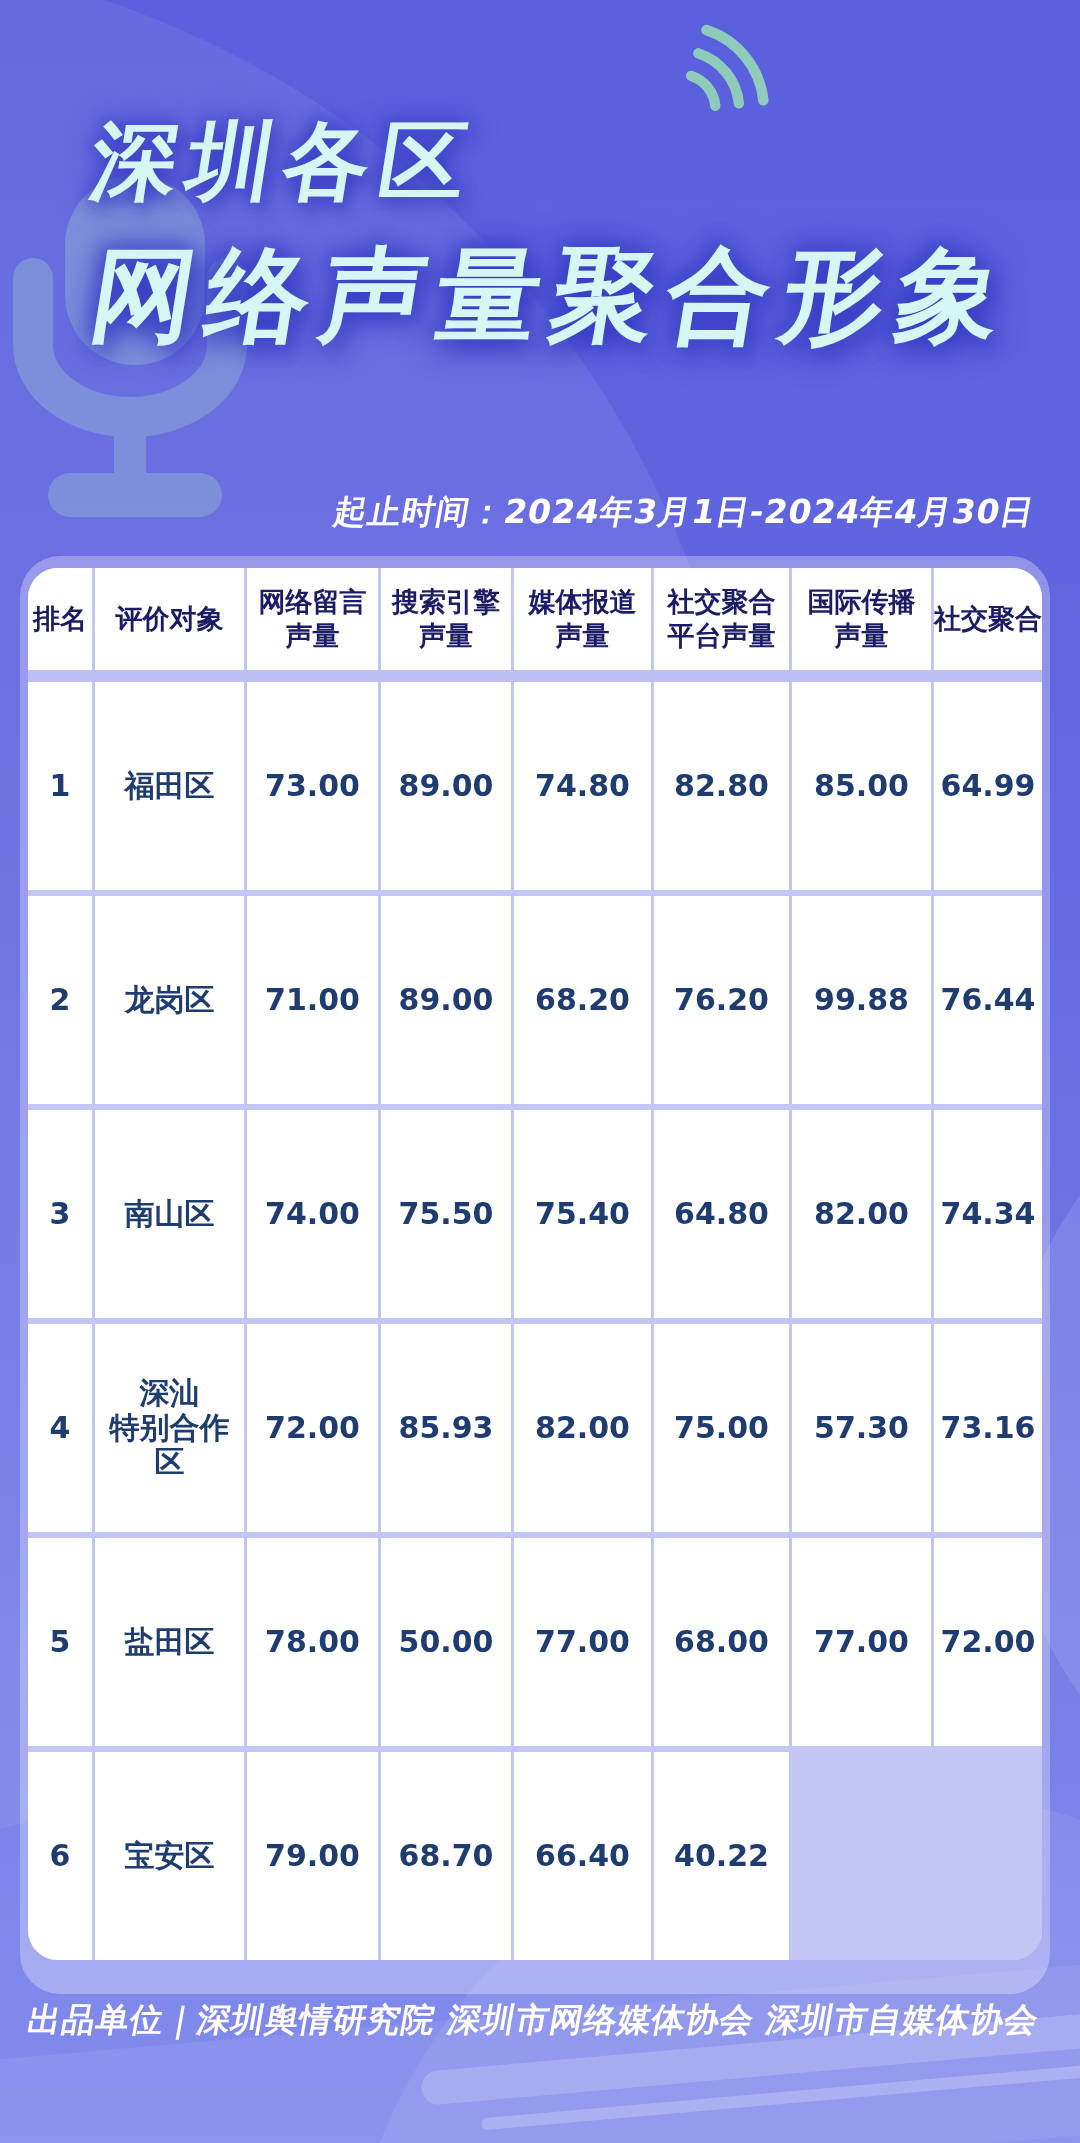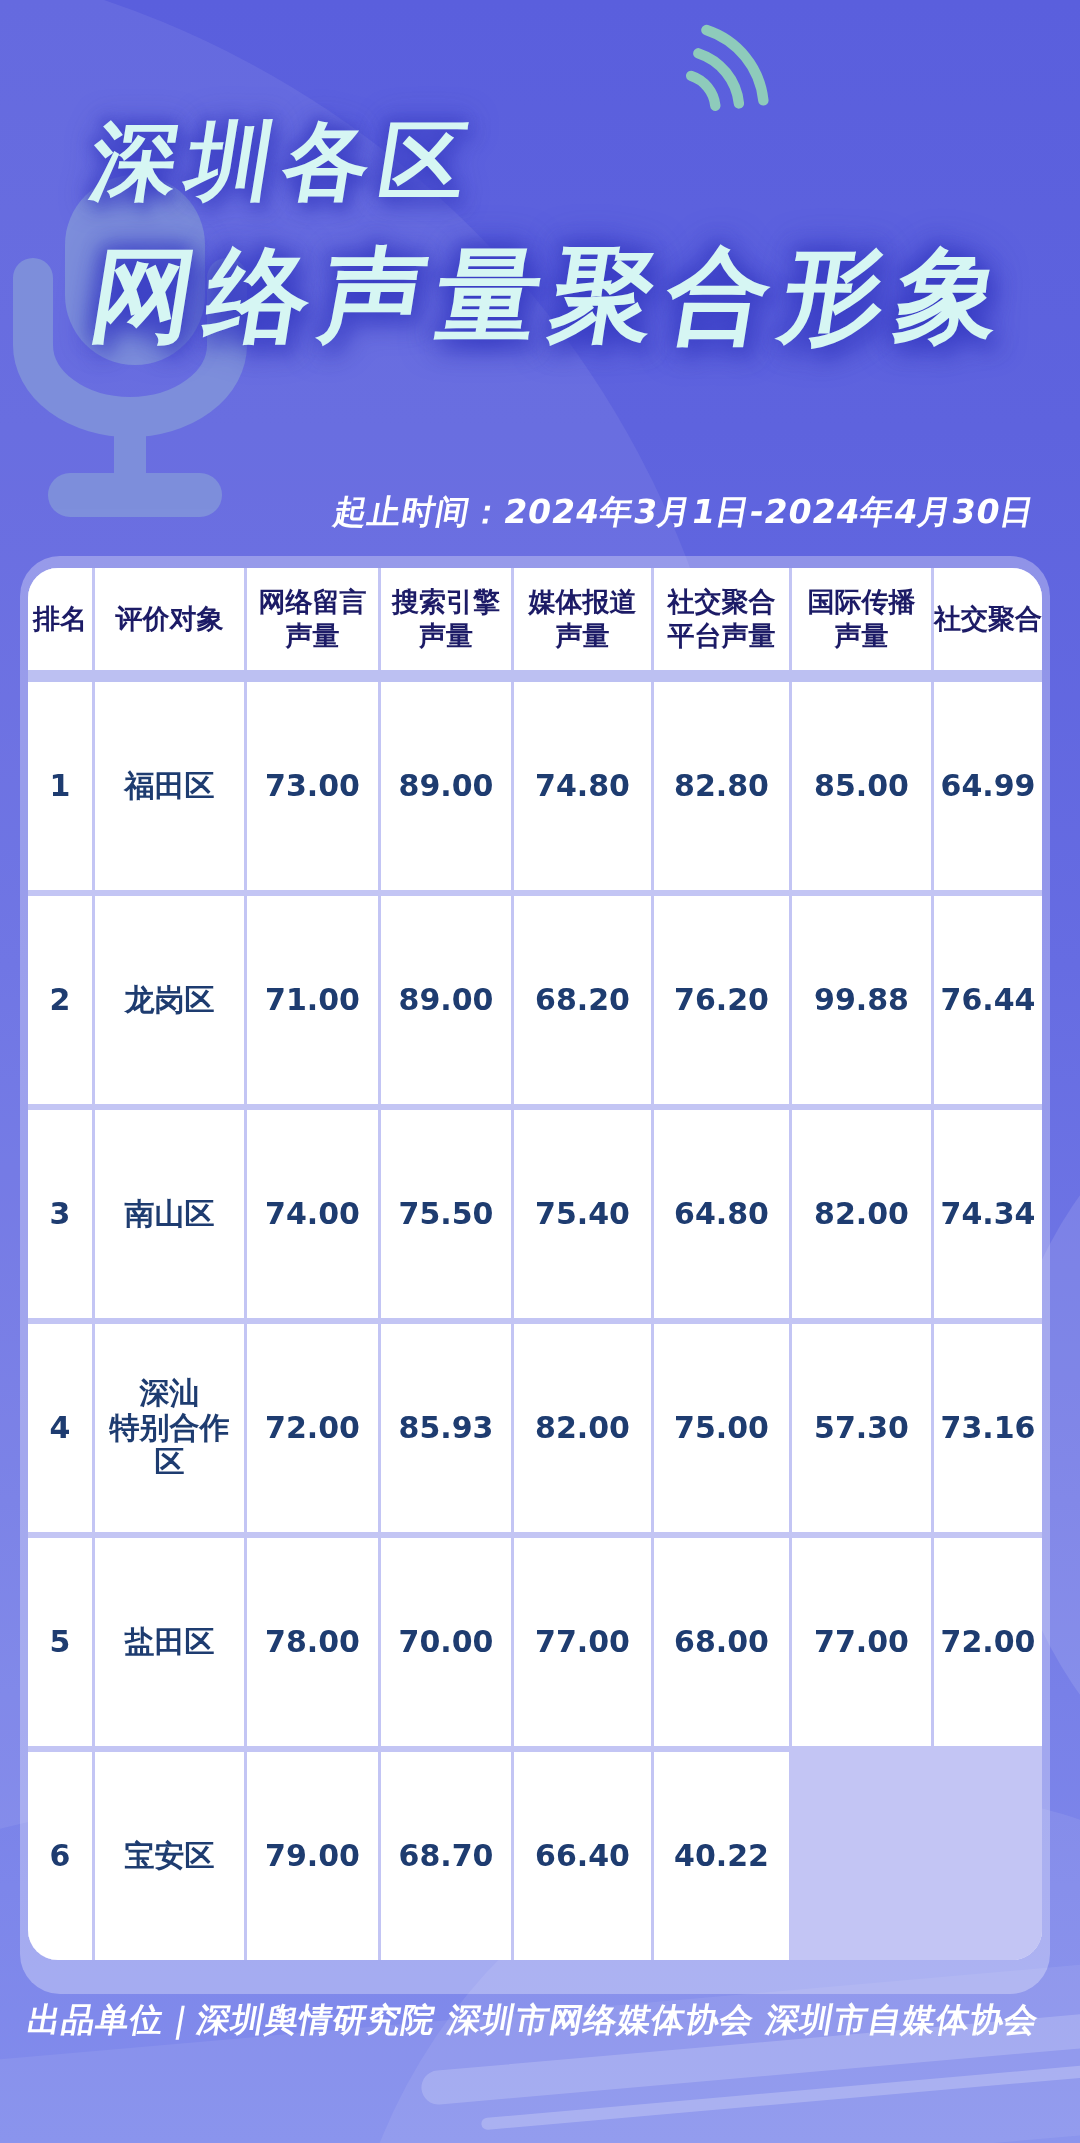--- a/index.html
+++ b/index.html
@@ -163,21 +163,21 @@
         <div class="cell td">82.00</div>
         <div class="cell td">75.00</div>
         <div class="cell td">57.30</div>
         <div class="cell td">73.16</div>
       </div>
 
       <div class="grid-cols">
         <div class="cell td">5</div>
         <div class="cell td">盐田区</div>
         <div class="cell td">78.00</div>
-        <div class="cell td">70.00</div>
+        <div class="cell td">50.00</div>
         <div class="cell td">77.00</div>
         <div class="cell td">68.00</div>
         <div class="cell td">77.00</div>
         <div class="cell td">72.00</div>
       </div>
 
       <div class="grid-cols">
         <div class="cell td">6</div>
         <div class="cell td">宝安区</div>
         <div class="cell td">79.00</div>

